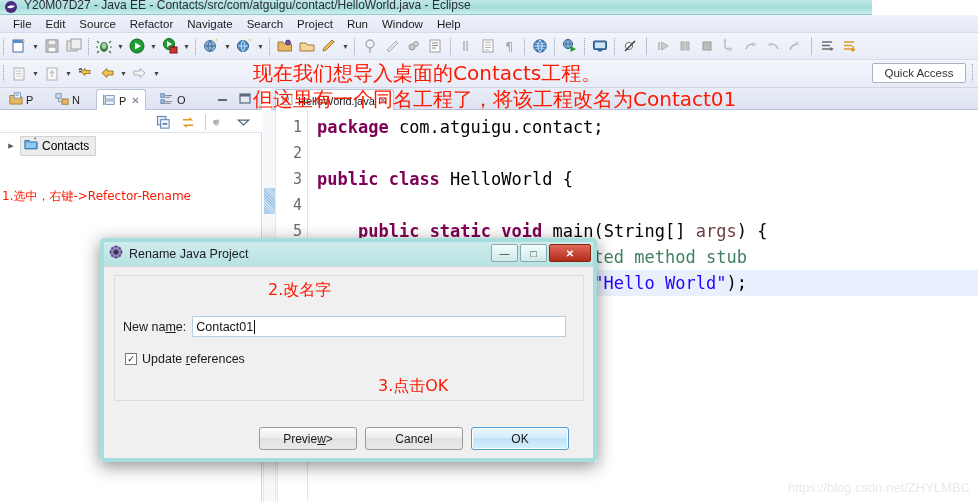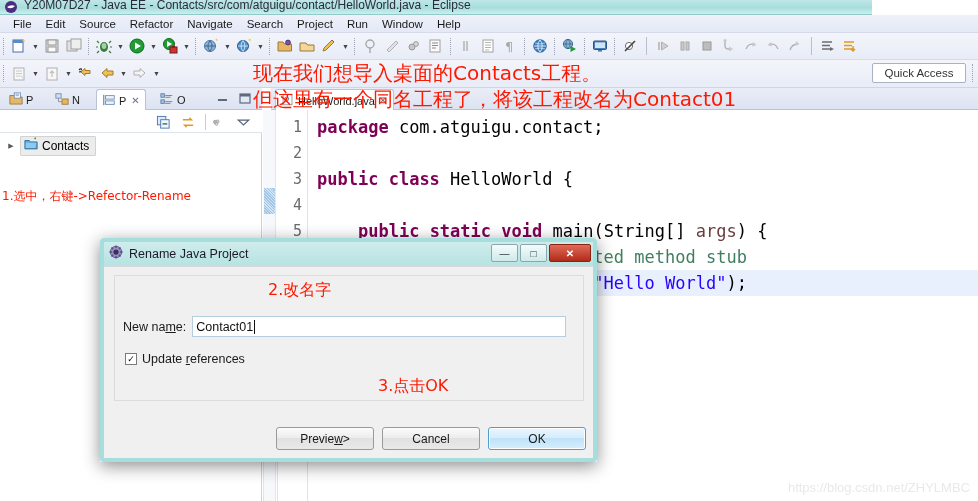--- a/index.html
+++ b/index.html
@@ -288,21 +288,21 @@
     border: 1px solid #7a7a7a;
     display: flex; align-items: center; justify-content: center;
     font-size: 9px; color: #111; line-height: 1;
   }
   .chk-label { font-size: 12.5px; color: #1a1a1a; }
   .chk-label u { text-decoration: underline; }
 
   .dlg-buttons {
     position: absolute; left: 0; bottom: 8px; width: 489px;
     display: flex; justify-content: flex-end; gap: 8px;
-    padding-right: 7px;
+    padding-right: 24px;
   }
   .btn {
     width: 98px; height: 23px;
     border: 1px solid #9a9a9a;
     background: linear-gradient(to bottom, #fbfbfb 0%, #ececec 48%, #e1e1e1 50%, #e9e9e9 100%);
     border-radius: 3px;
     font-size: 12px; color: #1a1a1a;
     display: flex; align-items: center; justify-content: center;
   }
   .btn u { text-decoration: underline; }

